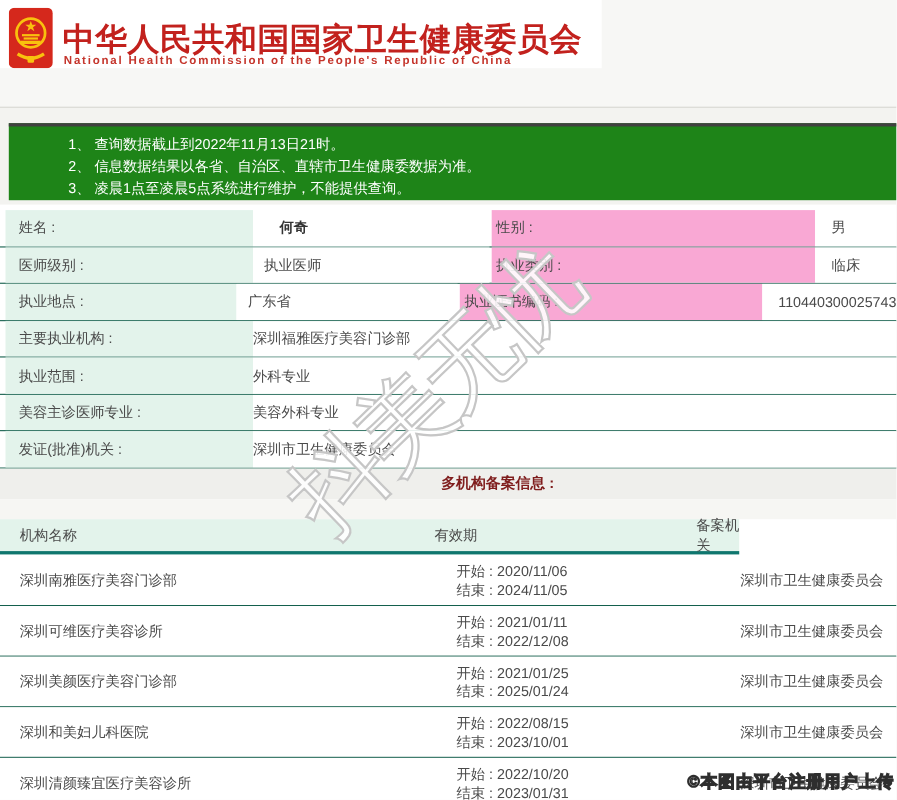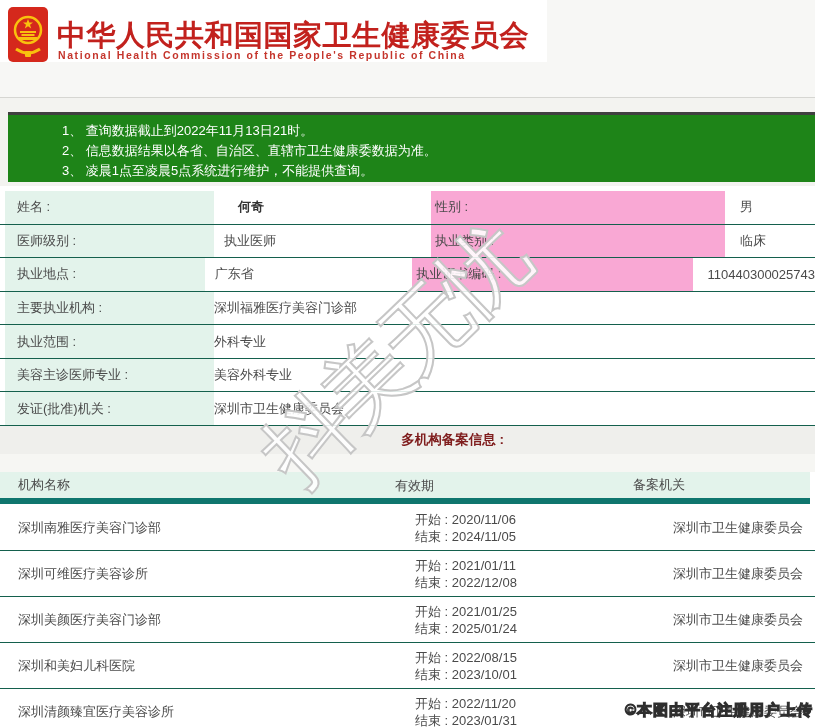--- a/index.html
+++ b/index.html
@@ -24,35 +24,35 @@
             background:#1e8418; border-top:3px solid #404040;
             color:#ffffff; font-size:13px; padding:6px 0 0 54px; }
   .notice .nline { line-height:20px; white-space:nowrap; }
   
   .content { position:absolute; top:186px; left:0; width:815px; height:541px; background:#ffffff; }
   
   .doc-table { position:absolute; top:5px; left:0; width:815px; }
   .drow { display:flex; align-items:stretch; height:33.57px;
           border-bottom:1px solid #14604d; font-size:13px; }
   .cell { display:flex; align-items:center; }
-  .cl1 { width:209px; margin-left:5px; background:#e3f3eb; padding-left:12px; }
+  .cl1 { width:225px; margin-left:5px; background:#e3f3eb; padding-left:12px; }
   .cv1 { width:215px; padding-left:10px; background:#fff; }
   .cl2 { width:294px; margin-left:2px; background:#f9a8d4; padding-left:4px; }
   .cv2 { flex:1; padding-left:15px; background:#fff; }
   .cvwide { flex:1; background:#fff; }
   .bold-name { font-weight:bold; color:#333;padding-left:24px; }
   
   .section-row { position:absolute; top:240px; left:0; width:815px; height:28px;
                  background:#efefec; display:flex; align-items:center; justify-content:center;
                  font-size:13.5px; font-weight:bold; color:#7f1d1d;text-align:right; }
   .section-row span { margin-left:90px; }
   .section-sub { position:absolute; top:268px; left:0; width:815px; height:18px; background:#f6f6f3; }
   
-  .org-head { position:absolute; top:286px; left:0; width:810px; height:32px;
-              background:#e3f3eb; border-bottom:6px solid #0f766e;
+  .org-head { position:absolute; top:286px; left:0; width:672px; height:32px;
+              background:#e3f3eb; border-bottom:3px solid #0f766e;
               display:flex; align-items:center; font-size:13px; color:#4a4a4a; }
   .org-table { position:absolute; top:319px; left:0; width:815px; }
   .orow { display:flex; align-items:center; height:46px; border-bottom:1px solid #14604d;
           font-size:13px; color:#4a4a4a; background:#fff;gap:20px; }
   .oc1 { width:395px; padding-left:18px; }
   .oc2 { width:238px; line-height:17px; }
   .oc3 { flex:1; }
   
   .wm-diag { position:absolute; left:395px; top:357px; z-index:5;
              transform:translate(-50%,-50%) rotate(-44deg);
@@ -177,21 +177,21 @@
             <div>开始 : 2022/08/15</div>
              <div>结束 : 2023/10/01</div>
           </div>
       </div>
       <div class="oc3">深圳市卫生健康委员会</div>
     </div>
     <div class="orow">
       <div class="oc1">深圳清颜臻宜医疗美容诊所</div>
       <div class="oc2">
         <div>
-            <div>开始 : 2022/11/20</div>
+            <div>开始 : 2022/10/20</div>
              <div>结束 : 2023/01/31</div>
           </div>
       </div>
       <div class="oc3">深圳市卫生健康委员会</div>
     </div>
   </div>
 </div>
 
 <div class="wm-diag">抖美无忧</div>
 <div class="wm-corner">©本图由平台注册用户上传</div>

